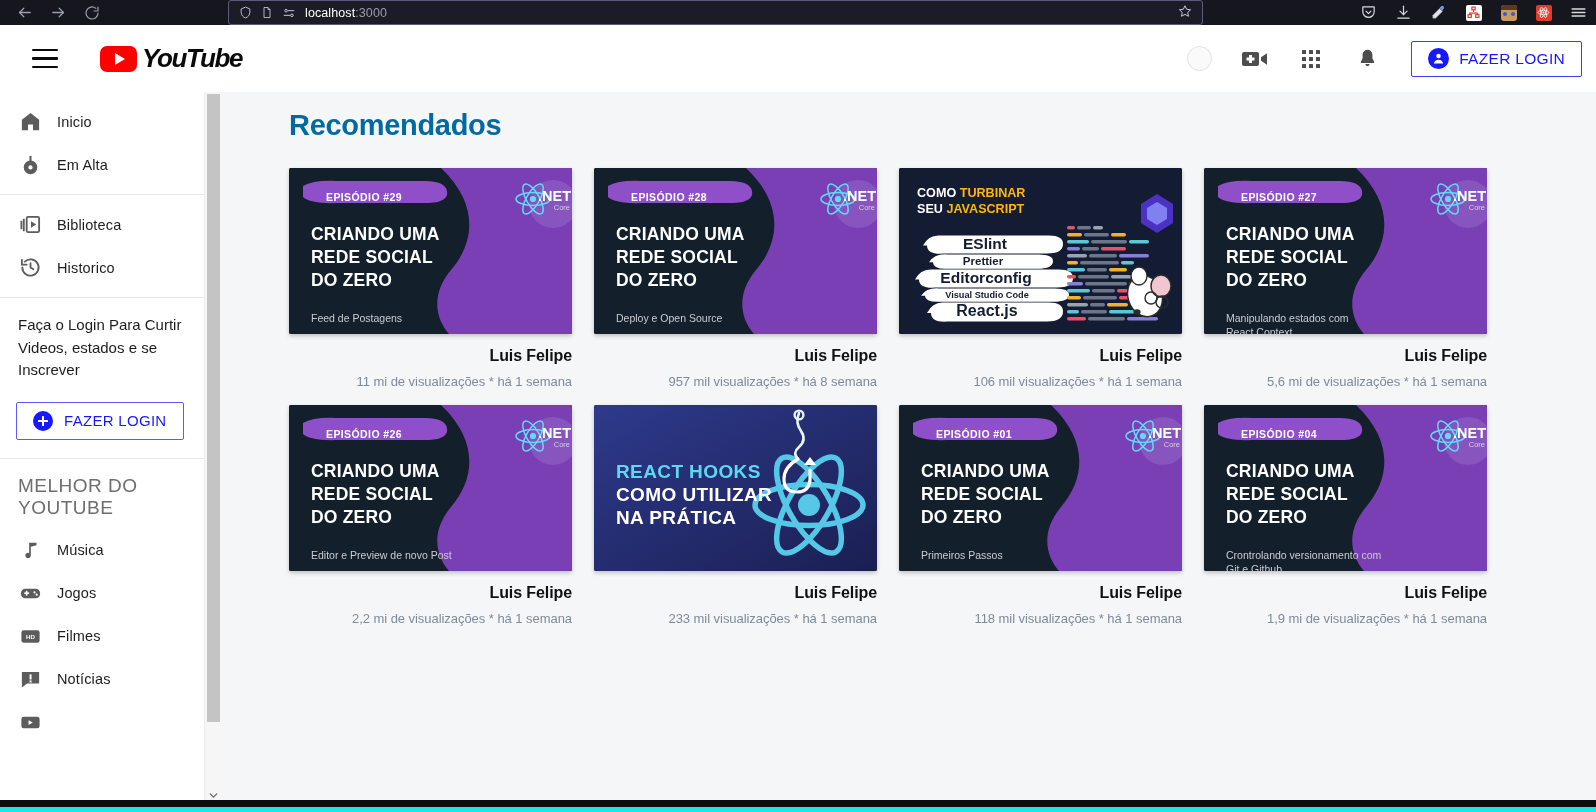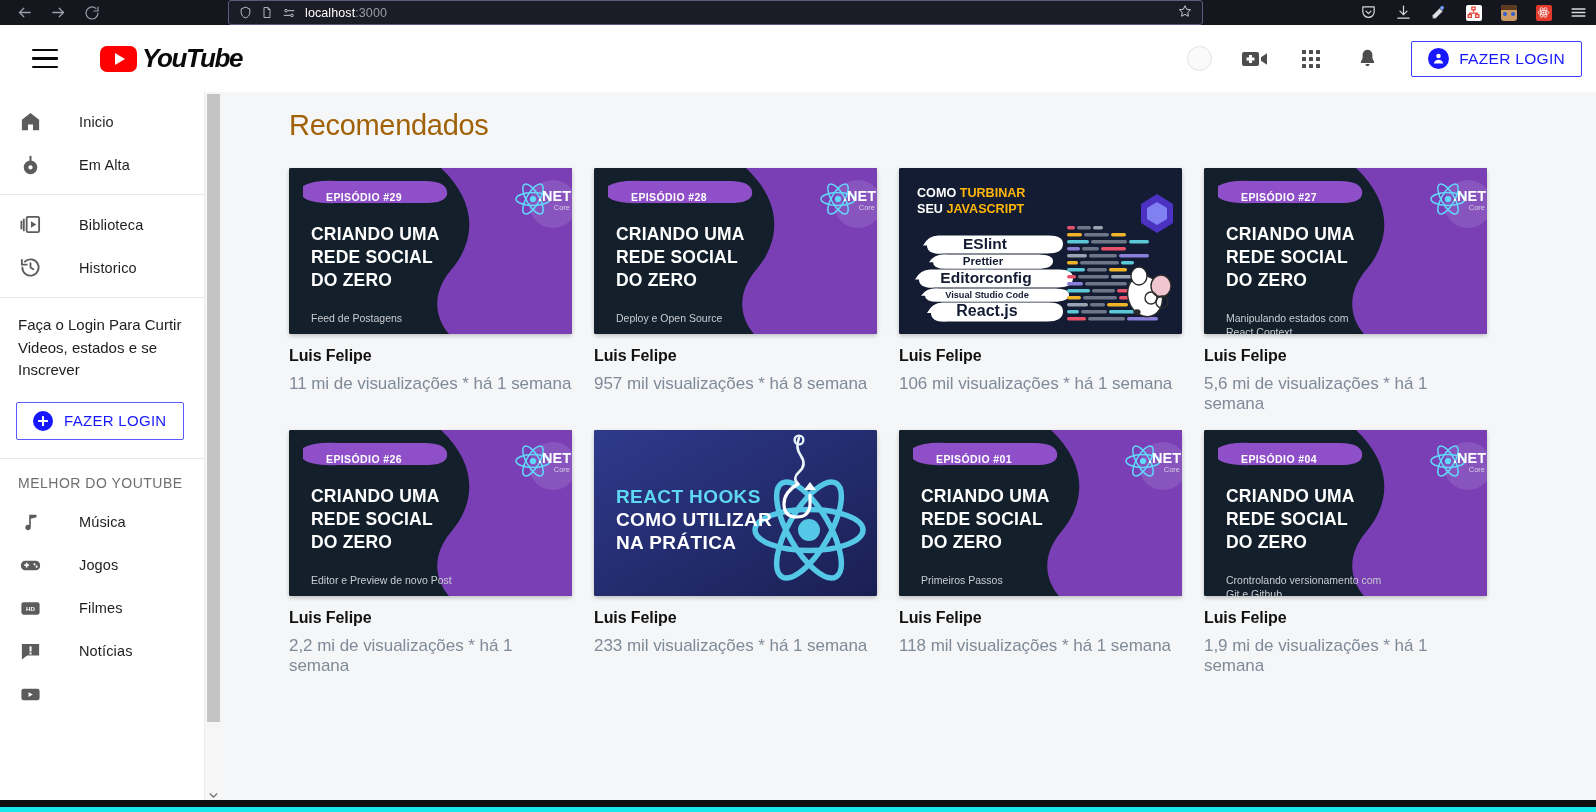--- a/index.html
+++ b/index.html
@@ -114,21 +114,21 @@
   }
   .sb-inner { width: 221px; }
   .sb-group { padding: 8px 0; }
   .sb-divider { height: 1px; background: #e8e8e8; margin: 0; }
 
   .sb-item {
     display: flex; align-items: center;
     height: 43px;
     padding-left: 18px;
     cursor: pointer;
-    gap: 36px;
+    gap: 14px;
   }
   .sb-ic { width: 25px; display: flex; align-items: center; justify-content: center; color: #5c5c5c; flex: 0 0 25px; }
   .sb-label { font-size: 14.5px; color: #1d1d1d; letter-spacing: .15px; }
 
   .sb-promo {
     padding: 16px 18px 6px 18px;
   }
   .sb-promo-text { font-size: 15px; line-height: 22.5px; color: #1d1d1d; }
   .sb-login-wrap { padding: 14px 18px 18px 16px; }
   .sb-login {
@@ -142,21 +142,21 @@
   }
   .sb-login .label { color: #1818ff; font-size: 15px; letter-spacing: .3px; }
   .sb-plus { width: 20px; height: 20px; border-radius: 50%; background: #1818ff; position: relative; }
   .sb-plus::before, .sb-plus::after {
     content:""; position:absolute; background:#fff; border-radius: .5px;
   }
   .sb-plus::before { width: 10px; height: 2px; left: 5px; top: 9px; }
   .sb-plus::after { width: 2px; height: 10px; left: 9px; top: 5px; }
 
   .sb-section-title {
-    font-size: 14px; color: #6e6e6e; letter-spacing: .5px;
+    font-size: 19px; color: #6e6e6e; letter-spacing: .5px;
     padding: 16px 18px 10px 18px;
   }
 
   
   .sb-scroll {
     position: absolute; right: 0; top: 0; width: 17px; height: 720px;
     background: #f6f6f6;
     border-left: 1px solid #ececec;
   }
   .sb-thumb {
@@ -171,48 +171,49 @@
 
   
   .main {
     flex: 1;
     background: #f5f6f8;
     overflow: hidden;
     padding: 0;
   }
   .main-inner { padding: 17px 0 0 68px; }
   .page-title {
-    font-size: 29px; font-weight: 400; color: #a16207;
+    font-size: 29px; font-weight: 700; color: #0369a1;
     letter-spacing: -.3px;
     margin-bottom: 26px;
   }
 
   .grid {
     display: grid;
     grid-template-columns: repeat(4, 283px);
     column-gap: 22px;
     row-gap: 16px;
+    text-align: right;
   }
   .card { width: 283px; cursor: pointer; }
   .thumb-wrap {
     width: 283px; height: 166px;
     border-radius: 2px;
     overflow: hidden;
     position: relative;
     box-shadow: 0 2px 4px rgba(0,0,0,.22);
     background: #13202b;
   }
   .thumb-wrap svg { display: block; width: 283px; height: 166px; }
   .card-channel {
     font-size: 16px; font-weight: 700; color: #111;
     margin-top: 13px;
     letter-spacing: -.1px;
   }
   .card-meta {
-    font-size: 17px; color: #7f8a98;
+    font-size: 13px; color: #7f8a98;
     margin-top: 9px;
     letter-spacing: -.05px;
   }
 
   .bottom-strip {
     position: fixed; left: 0; bottom: 0; width: 1596px; height: 12px;
     background: #0e0e0e;
   }
   .bottom-strip::after {
     content: ""; position: absolute; left: 0; bottom: 0; width: 100%; height: 5px;

